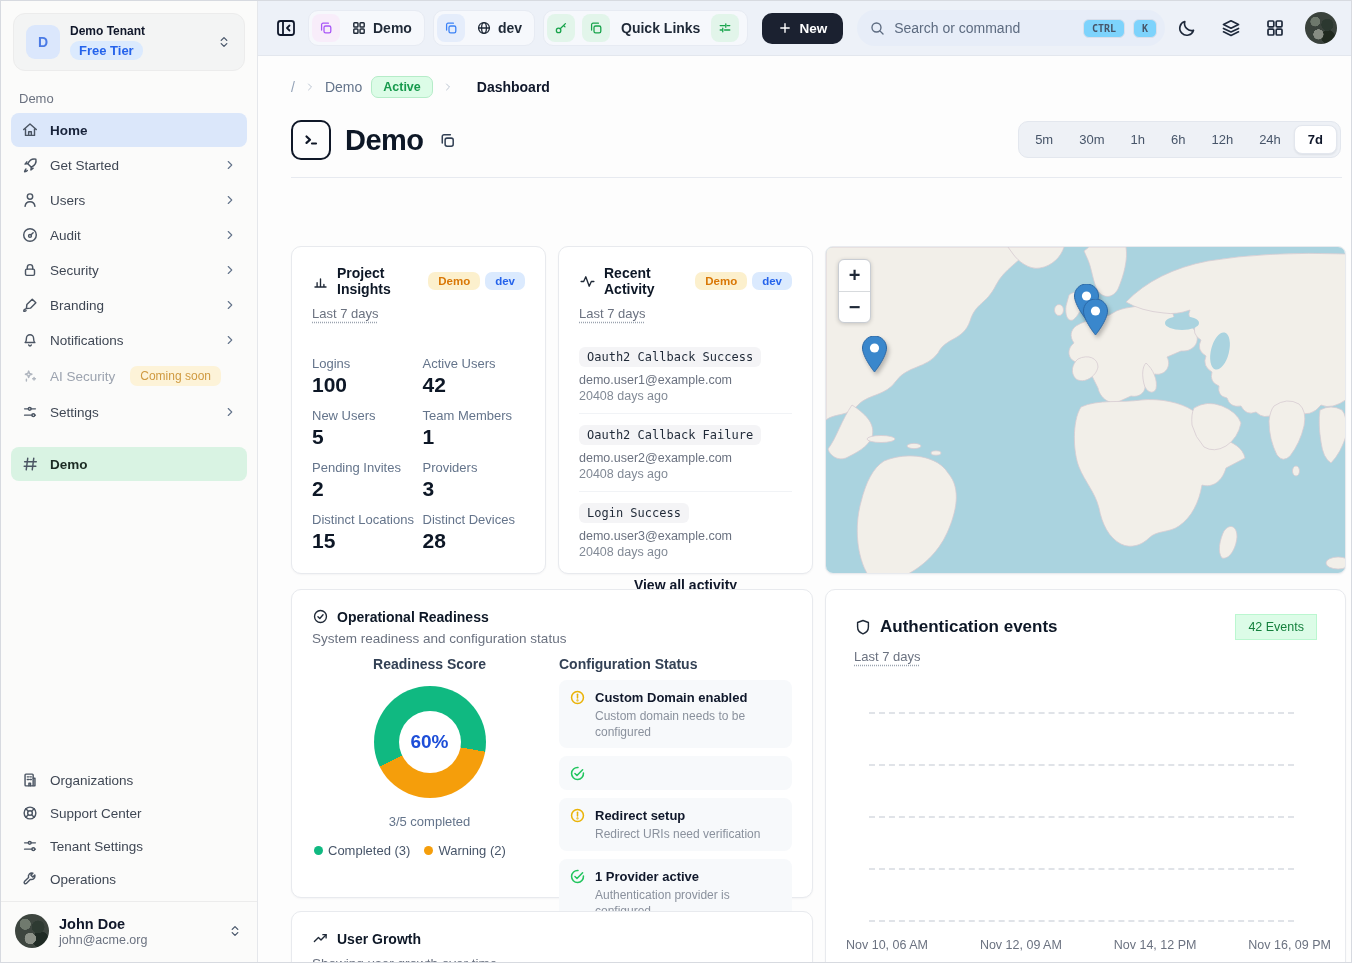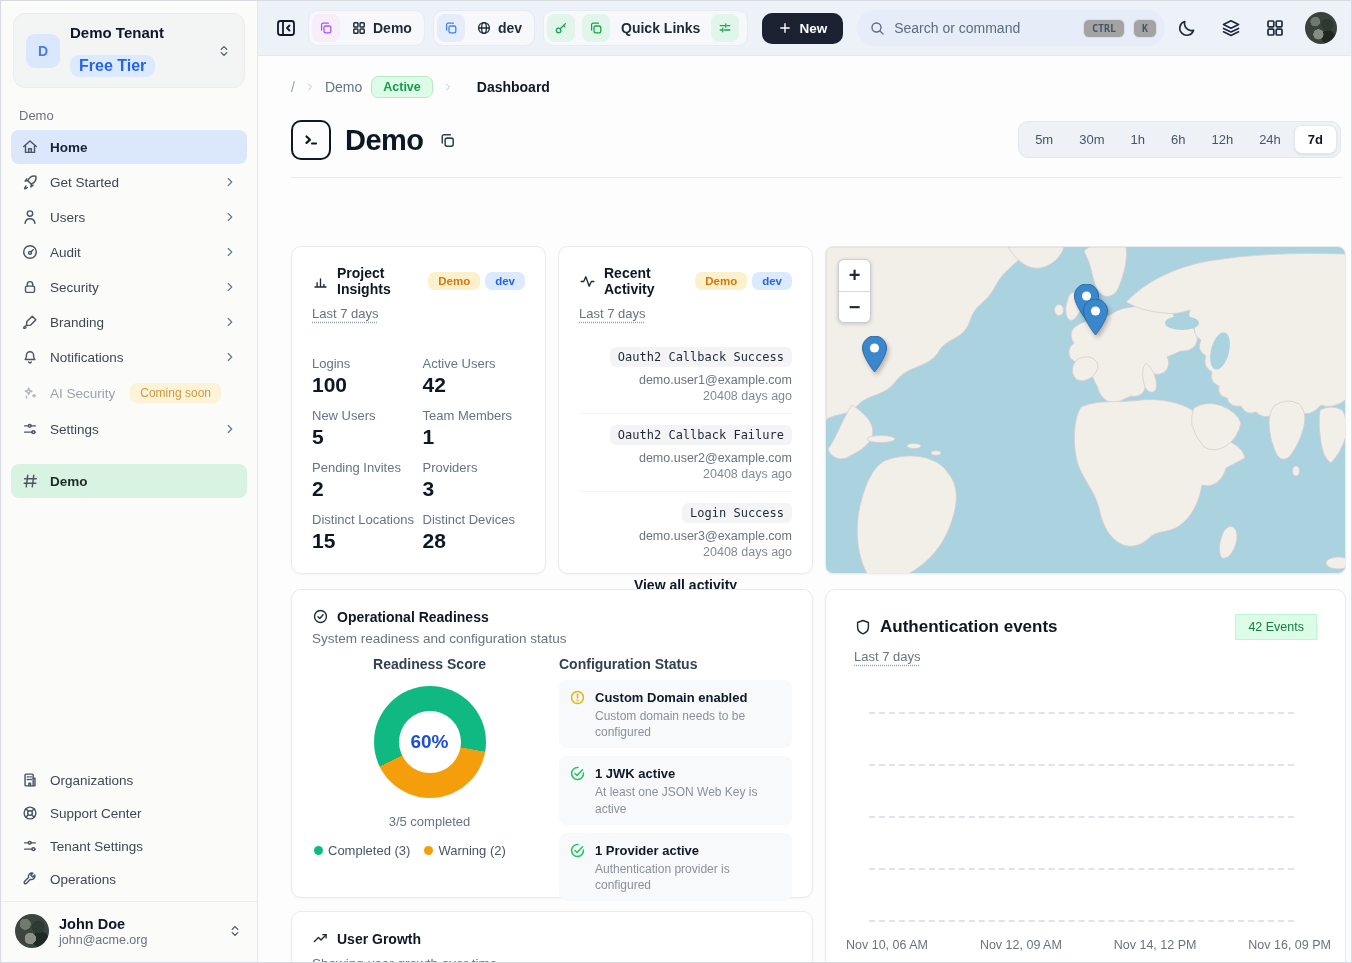--- a/index.html
+++ b/index.html
@@ -6,22 +6,22 @@
   body { font-family: "Liberation Sans", sans-serif; color: #111827; background:#e8e8e8; }
   .frame { position: relative; width: 1352px; height: 963px; background:#fdfdfd; overflow: hidden; border:1px solid #d7dae0; }
 
   svg.ic { fill: none; stroke: currentColor; stroke-width: 1.6; stroke-linecap: round; stroke-linejoin: round; display:block; }
 
   
   .sidebar { position:absolute; left:0; top:0; width:257px; height:963px; background:#fbfbfa; border-right:1px solid #e5e7eb; display:flex; flex-direction:column; }
   .tenant-card { margin:12px 12px 6px; background:#f3f4f4; border:1px solid #ececec; border-radius:12px; padding:10px 12px; display:flex; align-items:center; gap:10px; cursor:pointer; }
   .tenant-avatar { width:34px; height:34px; border-radius:9px; background:#dbe7fc; color:#4b7be5; font-weight:700; font-size:14px; display:flex; align-items:center; justify-content:center; }
   .tenant-meta { flex:1; }
-  .tenant-name { font-size:15px; font-weight:700; color:#10172a; }
-  .tier-badge { display:inline-block; margin-top:14px; background:#dbeafe; color:#2563eb; font-size:16px; font-weight:700; padding:2px 9px; border-radius:9px; }
+  .tenant-name { font-size:12px; font-weight:700; color:#10172a; }
+  .tier-badge { display:inline-block; margin-top:3px; background:#dbeafe; color:#2563eb; font-size:13px; font-weight:700; padding:2px 9px; border-radius:9px; }
   .sel-chevrons { color:#475569; }
   .side-section { margin:14px 0 4px 18px; font-size:13px; color:#6b7280; }
   .nav { padding:2px 0; }
   .nav-item { display:flex; align-items:center; gap:11px; margin:1px 10px; padding:8px 10px; border-radius:8px; font-size:13.5px; color:#3f4754; cursor:pointer; }
   .nav-item .ic-wrap { color:#4b5563; width:18px; height:18px; }
   .nav-item.active { background:#dbe7fa; color:#18233a; font-weight:600; }
   .nav-item .chev { margin-left:auto; color:#64748b; }
   .nav-item.disabled { color:#9ca3af; }
   .nav-item.disabled .ic-wrap { color:#b0b6bf; }
   .soon-badge { margin-left:4px; background:#fdf3d8; color:#cf9a41; font-size:12px; padding:3px 10px; border-radius:7px; }
@@ -44,21 +44,21 @@
   .tb-iconbtn { color:#0f172a; cursor:pointer; display:flex; align-items:center; justify-content:center; width:28px; height:28px; }
   .tb-group { display:flex; align-items:center; gap:7px; background:#f6f8fc; border:1px solid #e7ebf3; border-radius:10px; padding:3px 8px 3px 3px; }
   .chip { width:28px; height:28px; border-radius:8px; display:flex; align-items:center; justify-content:center; cursor:pointer; }
   .chip.pink { background:#f8edfa; color:#a855f7; }
   .chip.blue { background:#e5edfb; color:#3b82f6; }
   .chip.green { background:#e2f5ea; color:#16a34a; }
   .tb-label { display:flex; align-items:center; gap:6px; font-size:14px; font-weight:600; color:#1f2937; padding:0 4px; cursor:pointer; }
   .new-btn { margin-left:6px; background:#1b2130; color:#fff; border:none; border-radius:10px; padding:8px 16px; font-size:13.5px; font-weight:600; display:flex; align-items:center; gap:7px; cursor:pointer; font-family:inherit; }
   .searchbar { margin-left:6px; flex:1; max-width:412px; height:36px; background:#e7edf8; border-radius:18px; display:flex; align-items:center; gap:8px; padding:0 8px 0 12px; cursor:text; }
   .searchbar .ph { flex:1; font-size:14px; color:#5d6b80; }
-  .key { background:#a3a3a3; border:1px solid #d9dfeb; border-radius:6px; font-size:10px; font-weight:700; color:#475569; padding:3px 8px; font-family:"DejaVu Sans Mono", monospace; }
+  .key { background:#7dd3fc; border:1px solid #d9dfeb; border-radius:6px; font-size:10px; font-weight:700; color:#475569; padding:3px 8px; font-family:"DejaVu Sans Mono", monospace; }
   .tb-right { margin-left:auto; display:flex; align-items:center; gap:16px; }
   .tb-right .tb-iconbtn { color:#1e293b; }
   .tb-avatar { width:32px; height:32px; border-radius:50%; cursor:pointer;
     background: radial-gradient(circle at 32% 30%, #6e786c 0 15%, transparent 16%),
                 radial-gradient(circle at 70% 40%, #2c3830 0 20%, transparent 21%),
                 radial-gradient(circle at 42% 70%, #878c83 0 17%, transparent 18%),
                 radial-gradient(circle at 72% 78%, #20291f 0 20%, transparent 21%), #3a423c; }
 
   
   .main { position:absolute; left:257px; top:55px; right:0; bottom:0; background:#fdfdfd; }
@@ -90,21 +90,21 @@
   .period { display:inline-block; margin-top:9px; font-size:13px; color:#6b7280; text-decoration:underline dotted #9aa3af; text-underline-offset:4px; }
 
   
   .pi { left:0; top:0; width:255px; height:328px; padding:18px 20px; }
   .pi-grid { margin-top:34px; display:grid; grid-template-columns:1fr 1fr; column-gap:8px; row-gap:11px; }
   .stat-label { font-size:13px; color:#64748b; }
   .stat-value { font-size:21px; font-weight:800; color:#0d1726; margin-top:2px; }
 
   
   .ra { left:267px; top:0; width:255px; height:328px; padding:18px 20px 12px; }
-  .ra-item { padding:11px 0 10px; border-bottom:1px solid #f1f3f6;text-align:right; }
+  .ra-item { padding:11px 0 10px; border-bottom:1px solid #f1f3f6; }
   .ra-item:last-of-type { border-bottom:none; }
   .ev-pill { display:inline-block; font-family:"DejaVu Sans Mono", monospace; font-size:12px; color:#1f2937; background:#f4f4f6; border-radius:6px; padding:3px 8px; }
   .ra-user { margin-top:6px; font-size:12.5px; color:#6b7280; }
   .ra-time { margin-top:2px; font-size:12.5px; color:#828a96; }
   .view-all { margin-top:8px; text-align:center; font-size:14px; font-weight:700; color:#0f172a; cursor:pointer; }
 
   
   .map-card { left:534px; top:0; width:521px; height:328px; padding:0; overflow:hidden; border-radius:8px; }
   .zoom-ctl { position:absolute; left:12px; top:12px; width:33px; background:#fff; border:1px solid #c9cdd3; border-radius:6px; box-shadow:0 1px 4px rgba(0,0,0,.18); z-index:5; }
   .zoom-btn { height:31px; display:flex; align-items:center; justify-content:center; font-size:20px; font-weight:700; color:#1f2937; cursor:pointer; }
@@ -694,21 +694,30 @@
                 </span>
               <span><span class="check-title">Custom Domain enabled</span><div class="check-desc">Custom domain needs to be configured</div></span>
             </div>
             <div class="check">
               <span class="ci ok">
                   <svg class="ic" width="17" height="17" viewBox="0 0 20 20" style="stroke-width:1.8">
                     <path d="M17 9.4A7 7 0 1110.6 3"></path>
                     <path d="M7 10l2.4 2.4L16 5.6"></path>
                   </svg>
                 </span>
-              <span><span class="check-title">1 JWK active</span><div class="check-desc">At least one JSON Web Key is active</div></span>
+            </div>
+            <div class="check">
+              <span class="ci warn">
+                  <svg class="ic" width="17" height="17" viewBox="0 0 20 20" style="stroke-width:1.8">
+                    <circle cx="10" cy="10" r="7"></circle>
+                    <path d="M10 6.2v4.3"></path>
+                    <circle cx="10" cy="13.4" r="0.4" fill="currentColor"></circle>
+                  </svg>
+                </span>
+              <span><span class="check-title">Redirect setup</span><div class="check-desc">Redirect URIs need verification</div></span>
             </div>
             <div class="check">
               <span class="ci ok">
                   <svg class="ic" width="17" height="17" viewBox="0 0 20 20" style="stroke-width:1.8">
                     <path d="M17 9.4A7 7 0 1110.6 3"></path>
                     <path d="M7 10l2.4 2.4L16 5.6"></path>
                   </svg>
                 </span>
               <span><span class="check-title">1 Provider active</span><div class="check-desc">Authentication provider is configured</div></span>
             </div>

